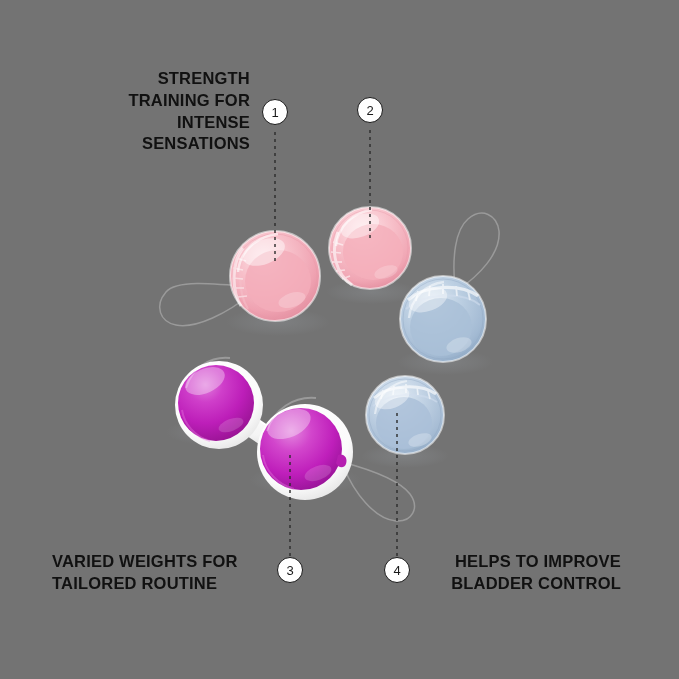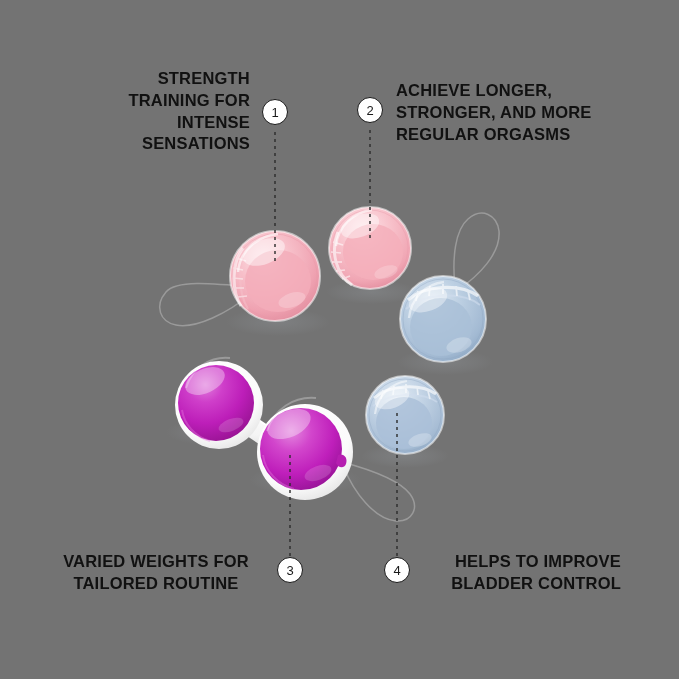--- a/index.html
+++ b/index.html
@@ -45,21 +45,21 @@
   .callout-2 {
     left: 396px;
     top: 80px;
     width: 200px;
     text-align: left;
   }
   .callout-3 {
     left: 52px;
     top: 551px;
     width: 208px;
-    text-align: center;
+    text-align: left;
   }
   .callout-4 {
     left: 421px;
     top: 551px;
     width: 200px;
     text-align: right;
   }
   .marker {
     position: absolute;
     width: 26px;
@@ -295,23 +295,20 @@
   </svg>
 
   <div class="callout-text callout-1">STRENGTH
 TRAINING FOR
 INTENSE
 SENSATIONS</div>
   <div class="marker marker-1">
     <span>1</span>
   </div>
 
-  <div class="callout-text callout-2">ACHIEVE LONGER,
-STRONGER, AND MORE
-REGULAR ORGASMS</div>
   <div class="marker marker-2">
     <span>2</span>
   </div>
 
   <div class="callout-text callout-3">VARIED WEIGHTS FOR
 TAILORED ROUTINE</div>
   <div class="marker marker-3">
     <span>3</span>
   </div>
 

